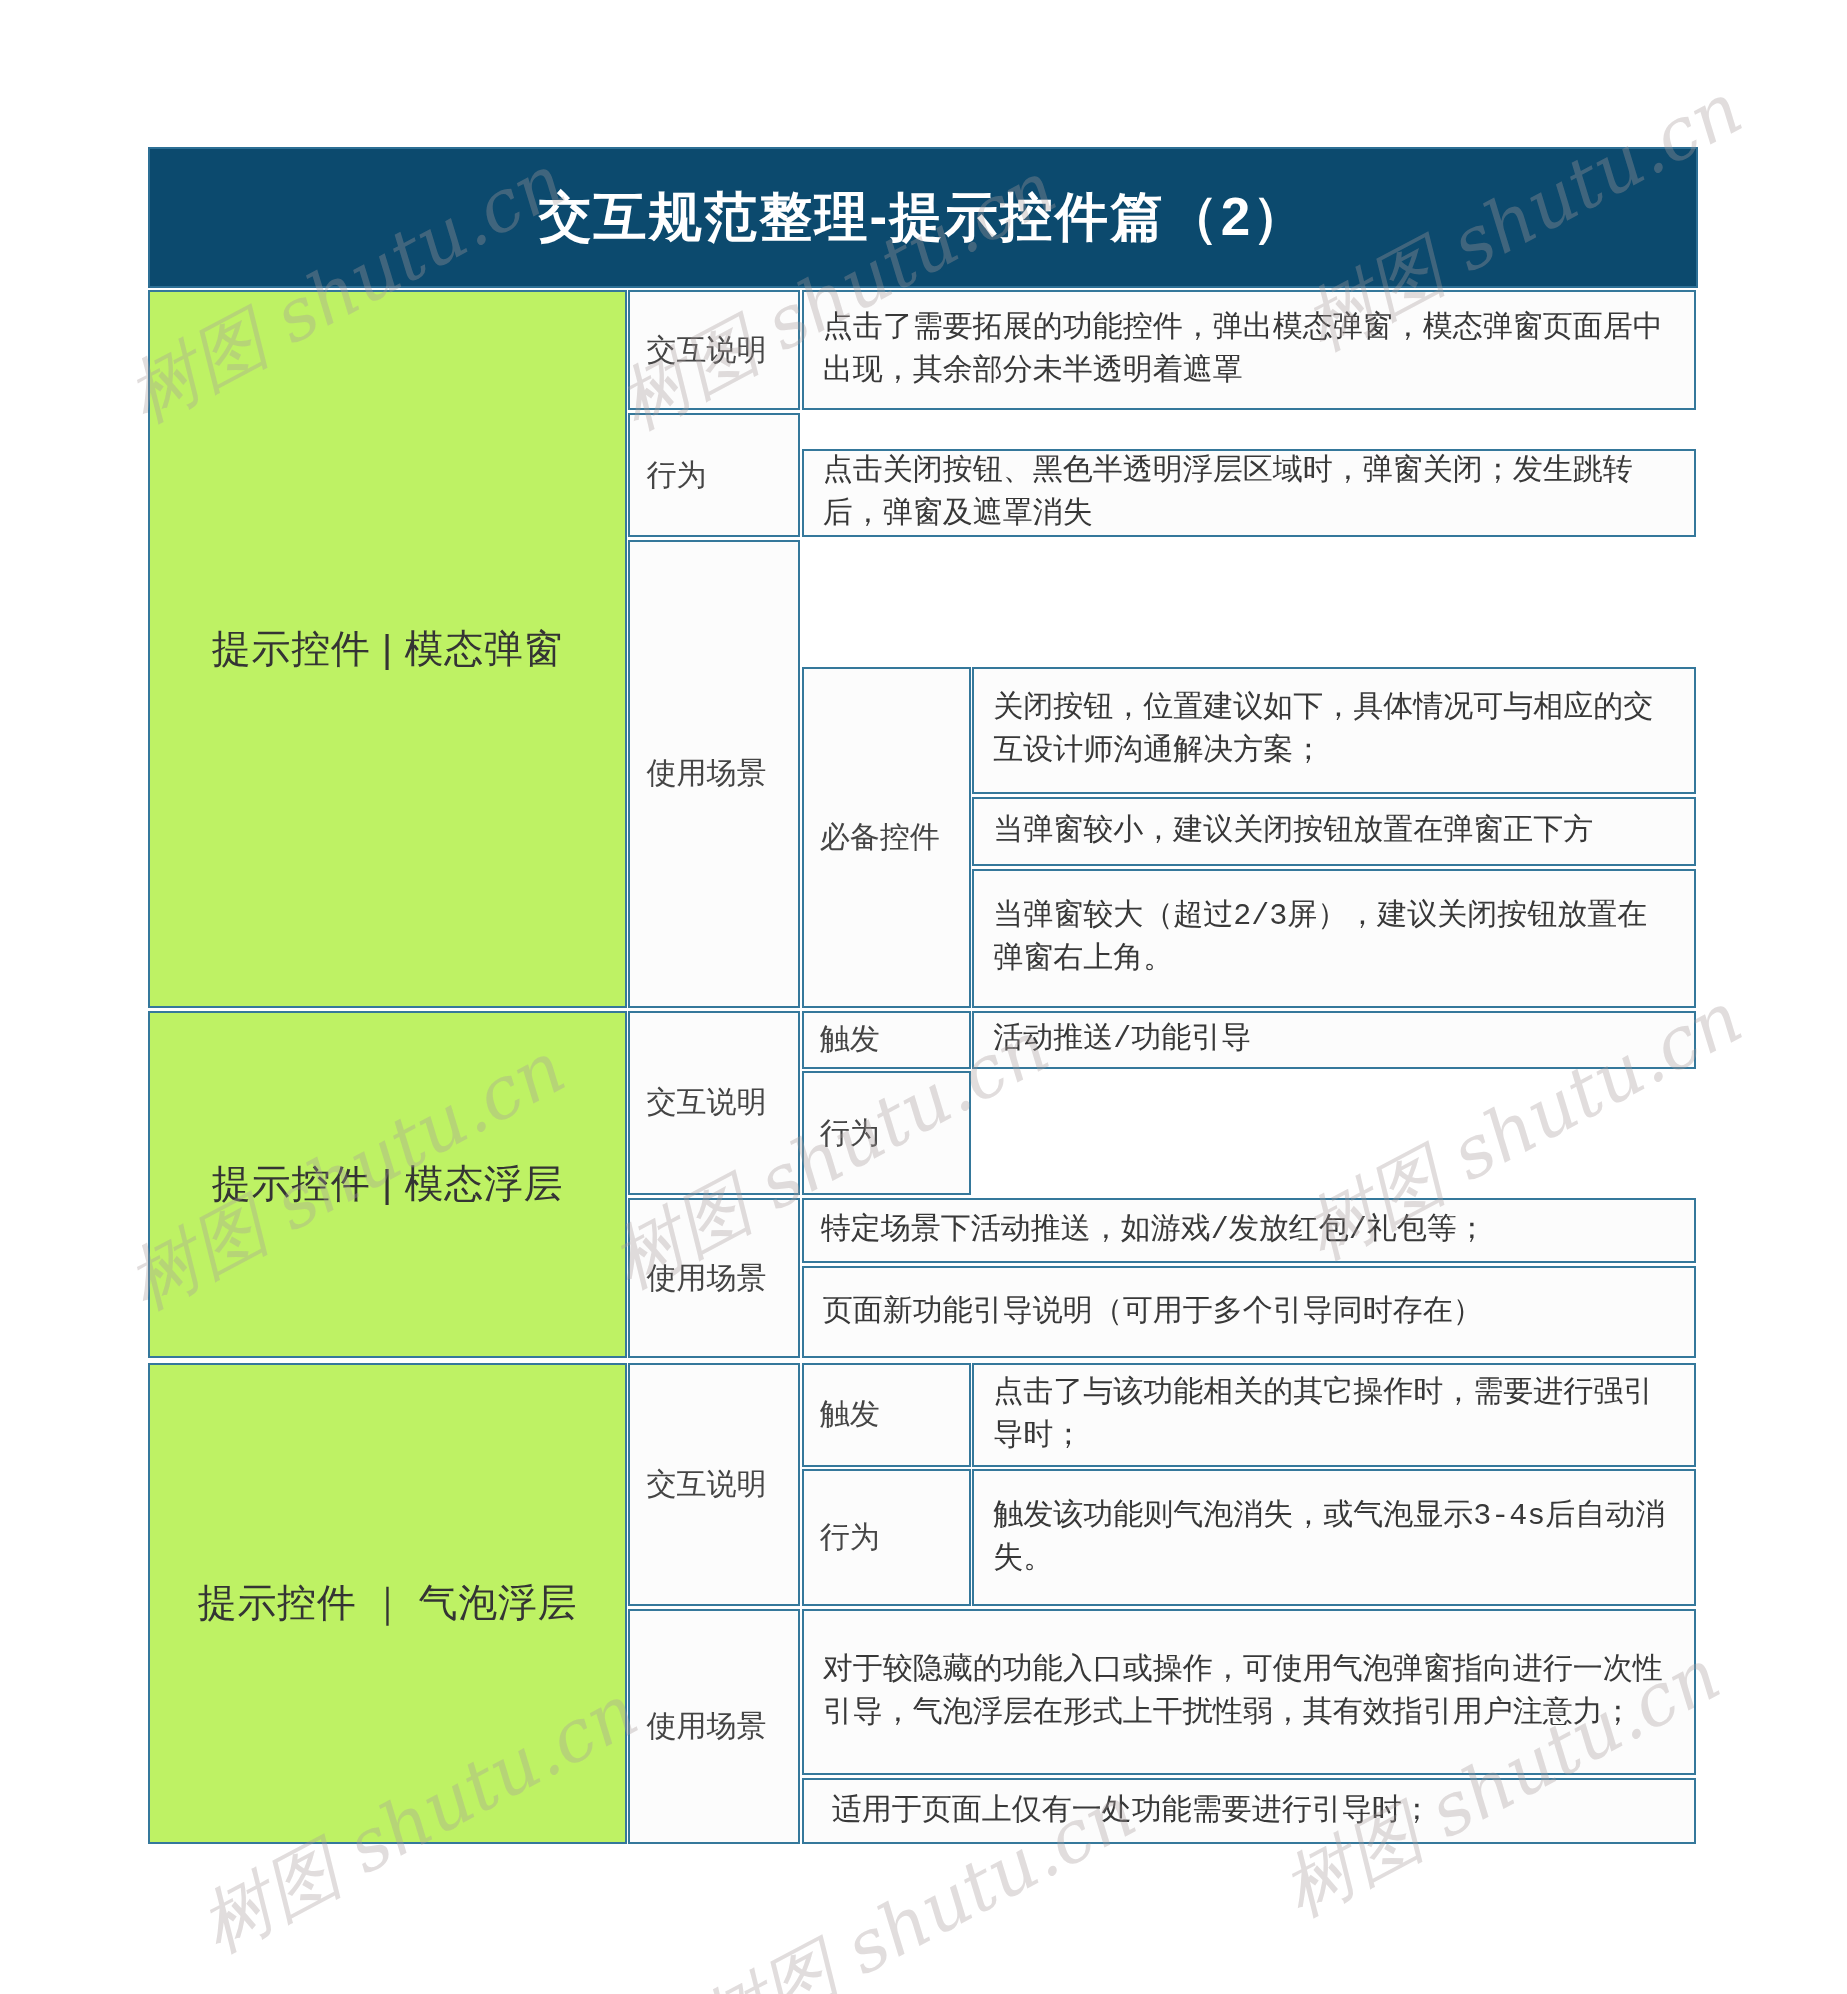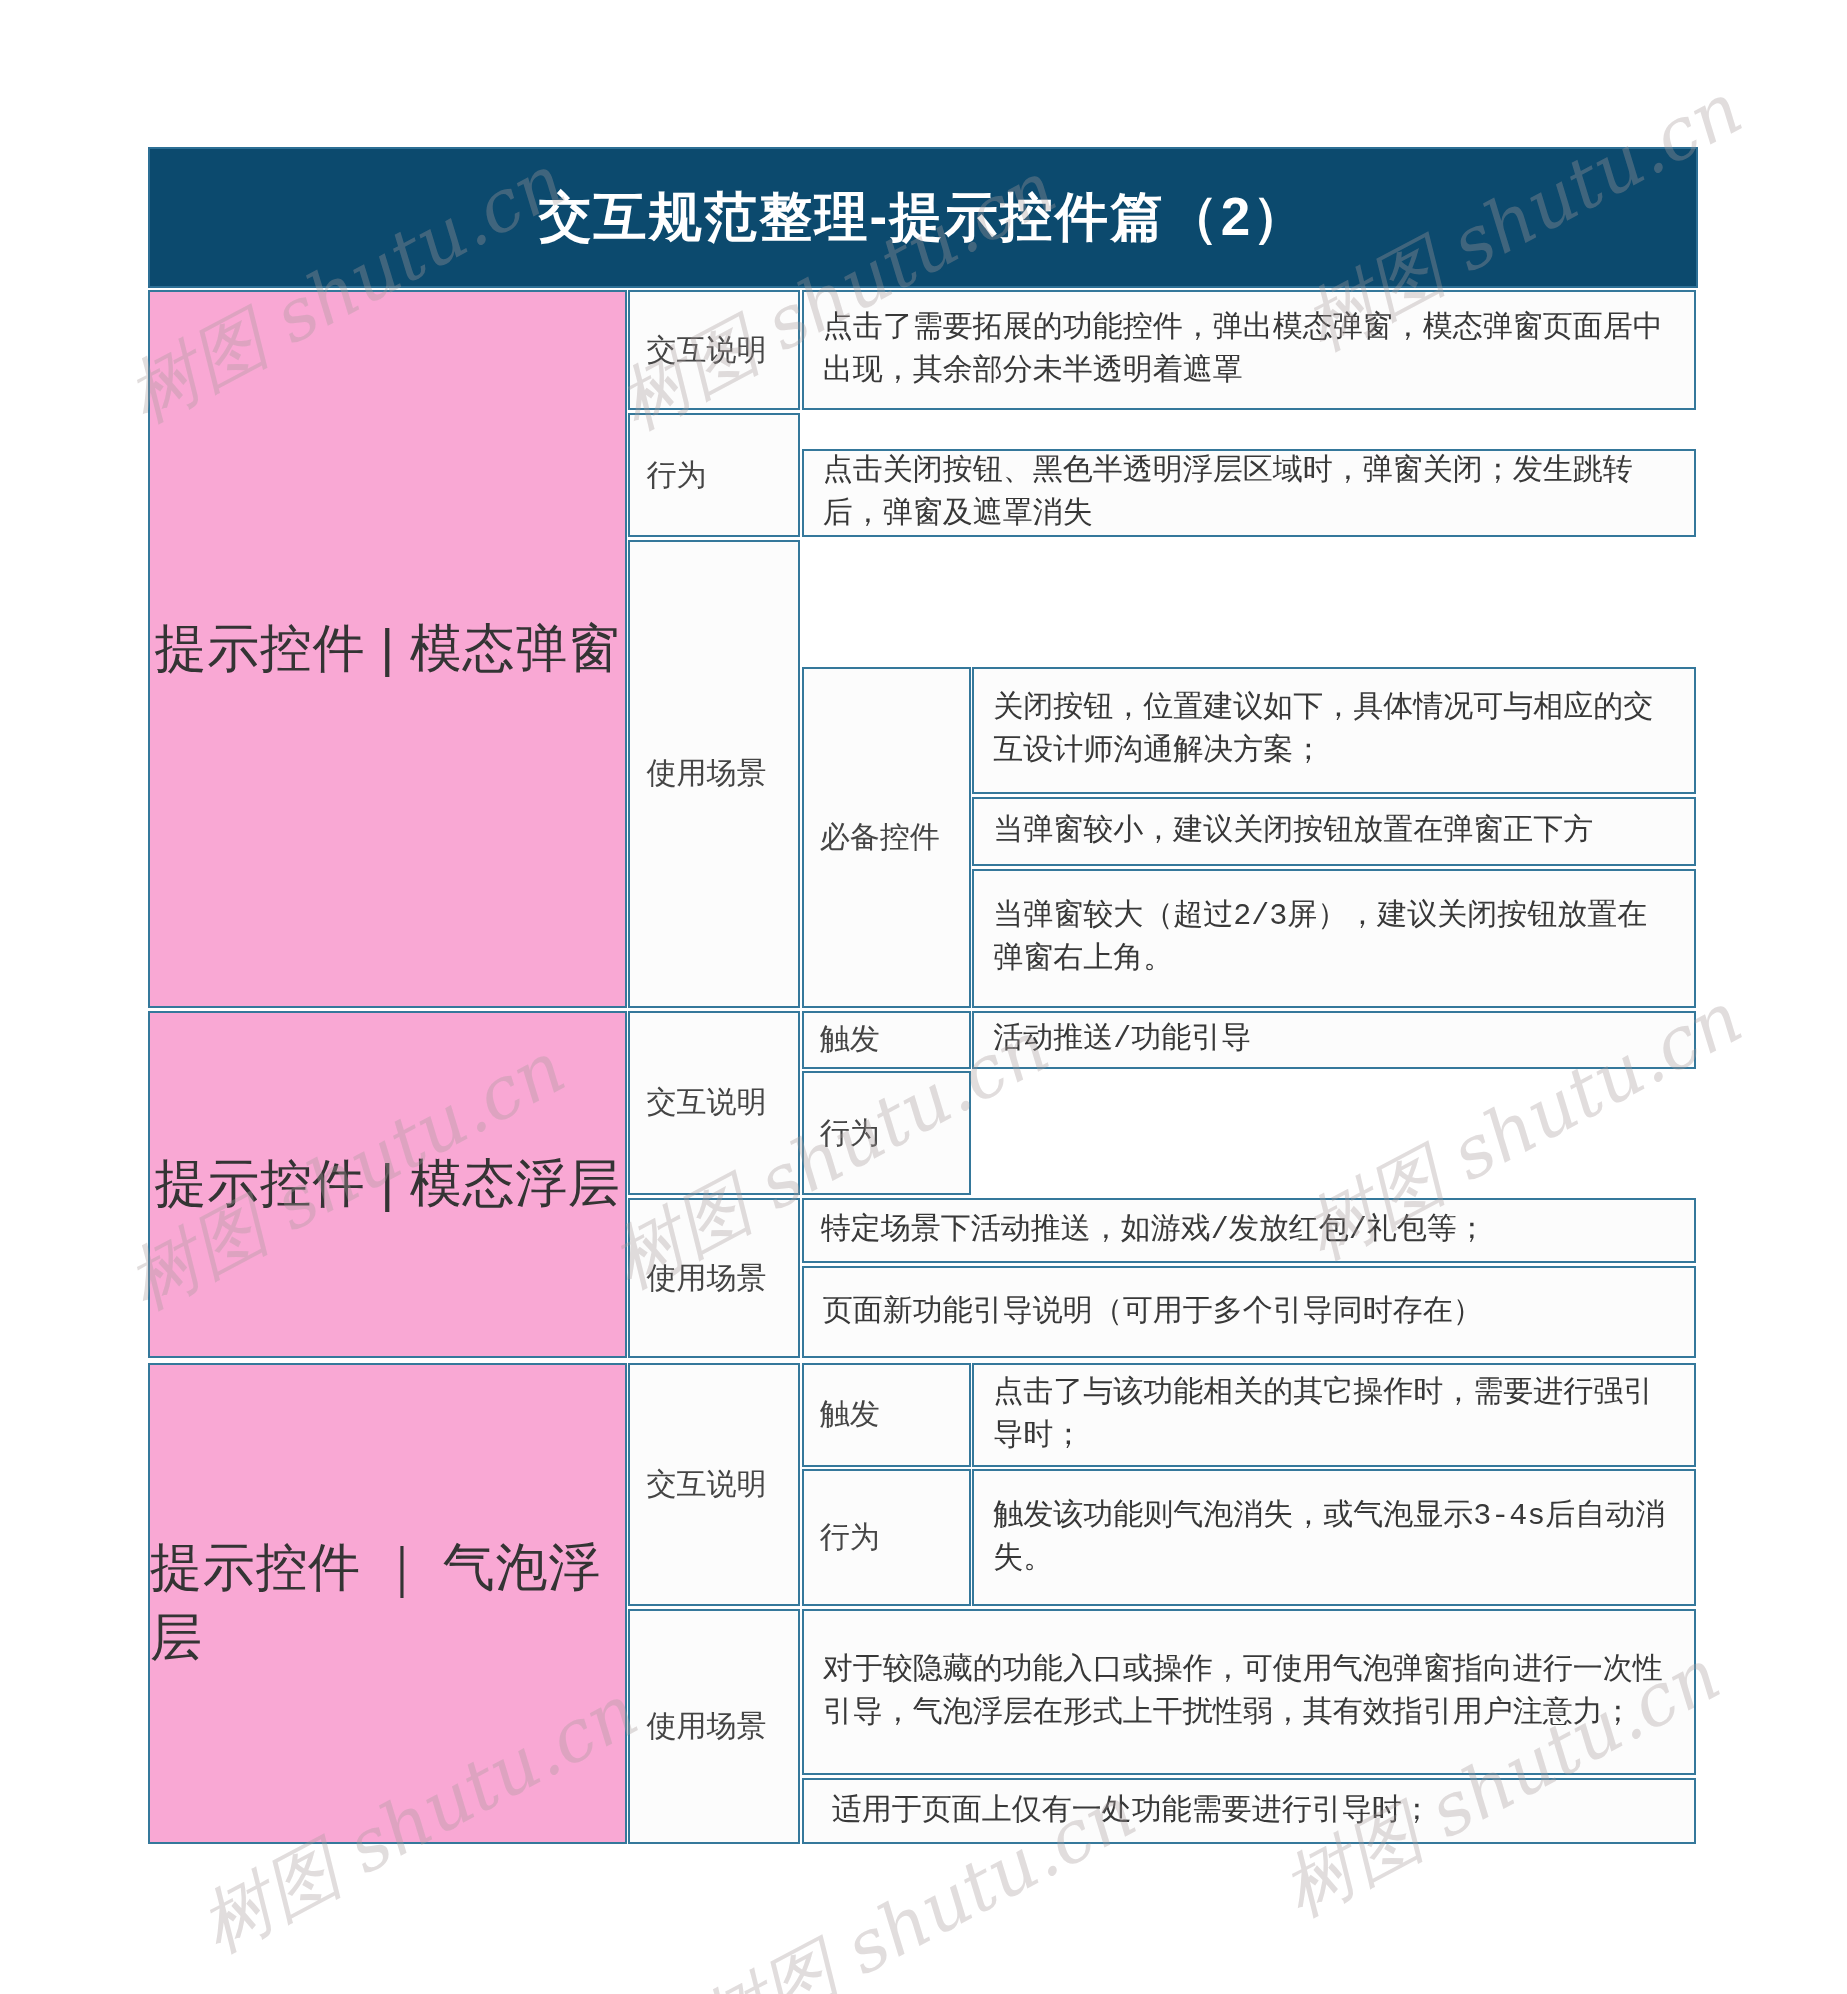--- a/index.html
+++ b/index.html
@@ -37,24 +37,24 @@
   .sec1{margin-top:2.2px;grid-template-rows:120px 124px 124px 127px 69px 139px;}
   .sec2{margin-top:2.9px;grid-template-rows:58px 124px 65px 92px;}
   .sec3{margin-top:4.3px;grid-template-rows:104px 137px 166px 66px;}
   .cell{
     box-sizing:border-box;
     border:2.2px solid #35789b;
     background:#fcfcfc;
     display:flex;align-items:center;
   }
   .pinkcell{
-    background:#f9a8d4;
+    background:#bef264;
     grid-column:1;grid-row:1 / -1;
     justify-content:center;
-    font-size:52px;color:#343434;
+    font-size:39px;color:#343434;
     letter-spacing:0.7px;
   }
   .lab{font-size:30px;color:#454545;padding-left:16px;}
   .txt{
     font-size:30px;line-height:43px;color:#383838;
     padding:10px 19px;
     font-family:Liberation Mono, monospace;
   }
   .c2{grid-column:2;}
   .c3{grid-column:3;}

